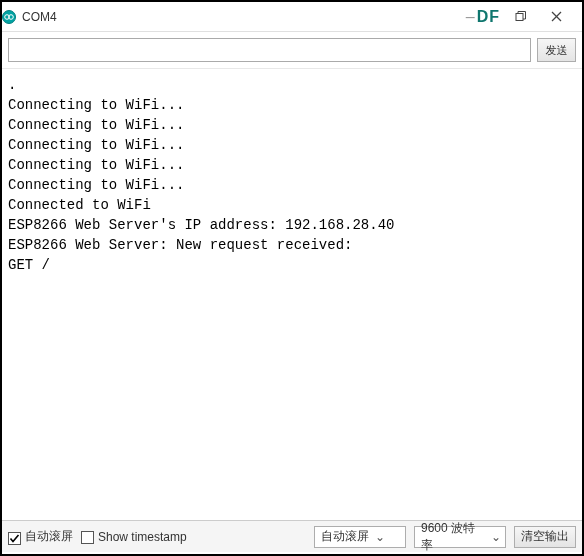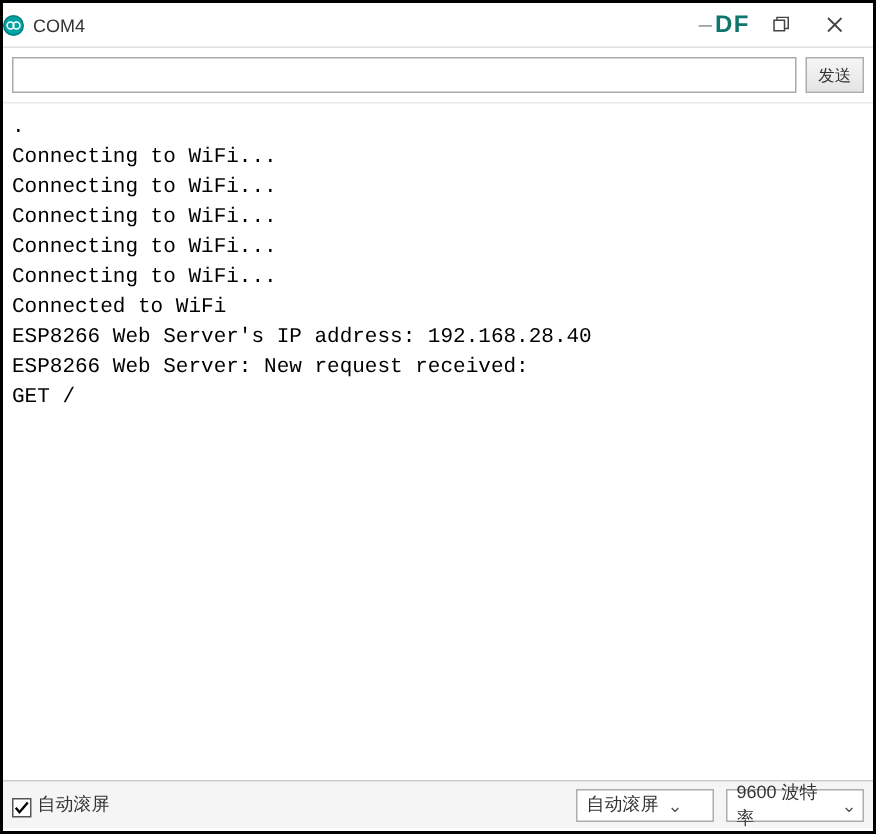--- a/index.html
+++ b/index.html
@@ -159,22 +159,27 @@
 
 <div class="bottombar">
   <label class="check-wrap">
     <span class="chk" id="chk-autoscroll">
         <svg viewBox="0 0 11 11" fill="none" stroke="#000" stroke-width="1.6">
           <polyline points="1.5,5.5 4,8.5 9.5,2"></polyline>
         </svg>
       </span>
     <span>自动滚屏</span>
   </label>
+  <label class="check-wrap">
+    <span class="chk" id="chk-timestamp"></span>
+    <span>Show timestamp</span>
+  </label>
   <span class="bottom-spacer"></span>
   <div class="dropdown dd-line-ending">
     <span>自动滚屏</span>
     <span class="dd-arrow">⌄</span>
   </div>
   <div class="dropdown dd-baud">
     <span>9600 波特率</span>
     <span class="dd-arrow">⌄</span>
   </div>
+  <button class="clear-btn">清空输出</button>
 </div>
 
 </body></html>

